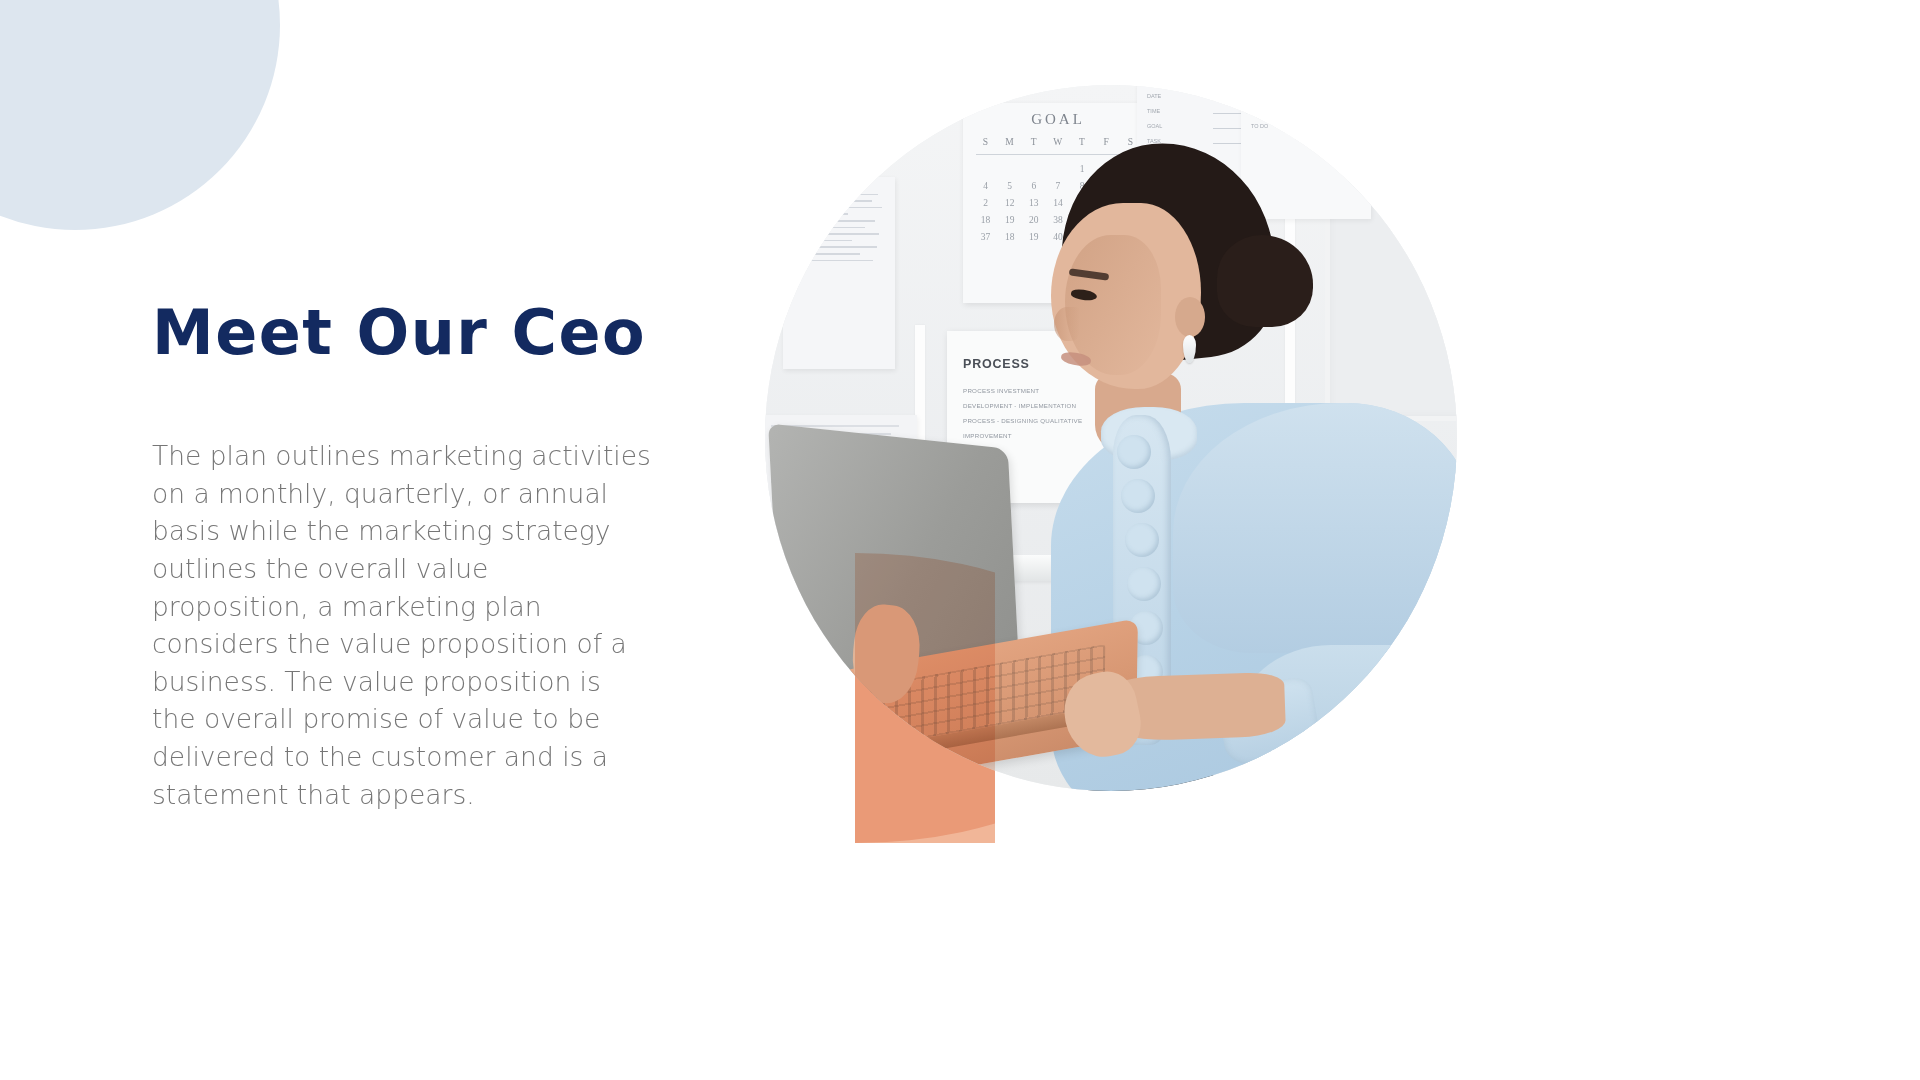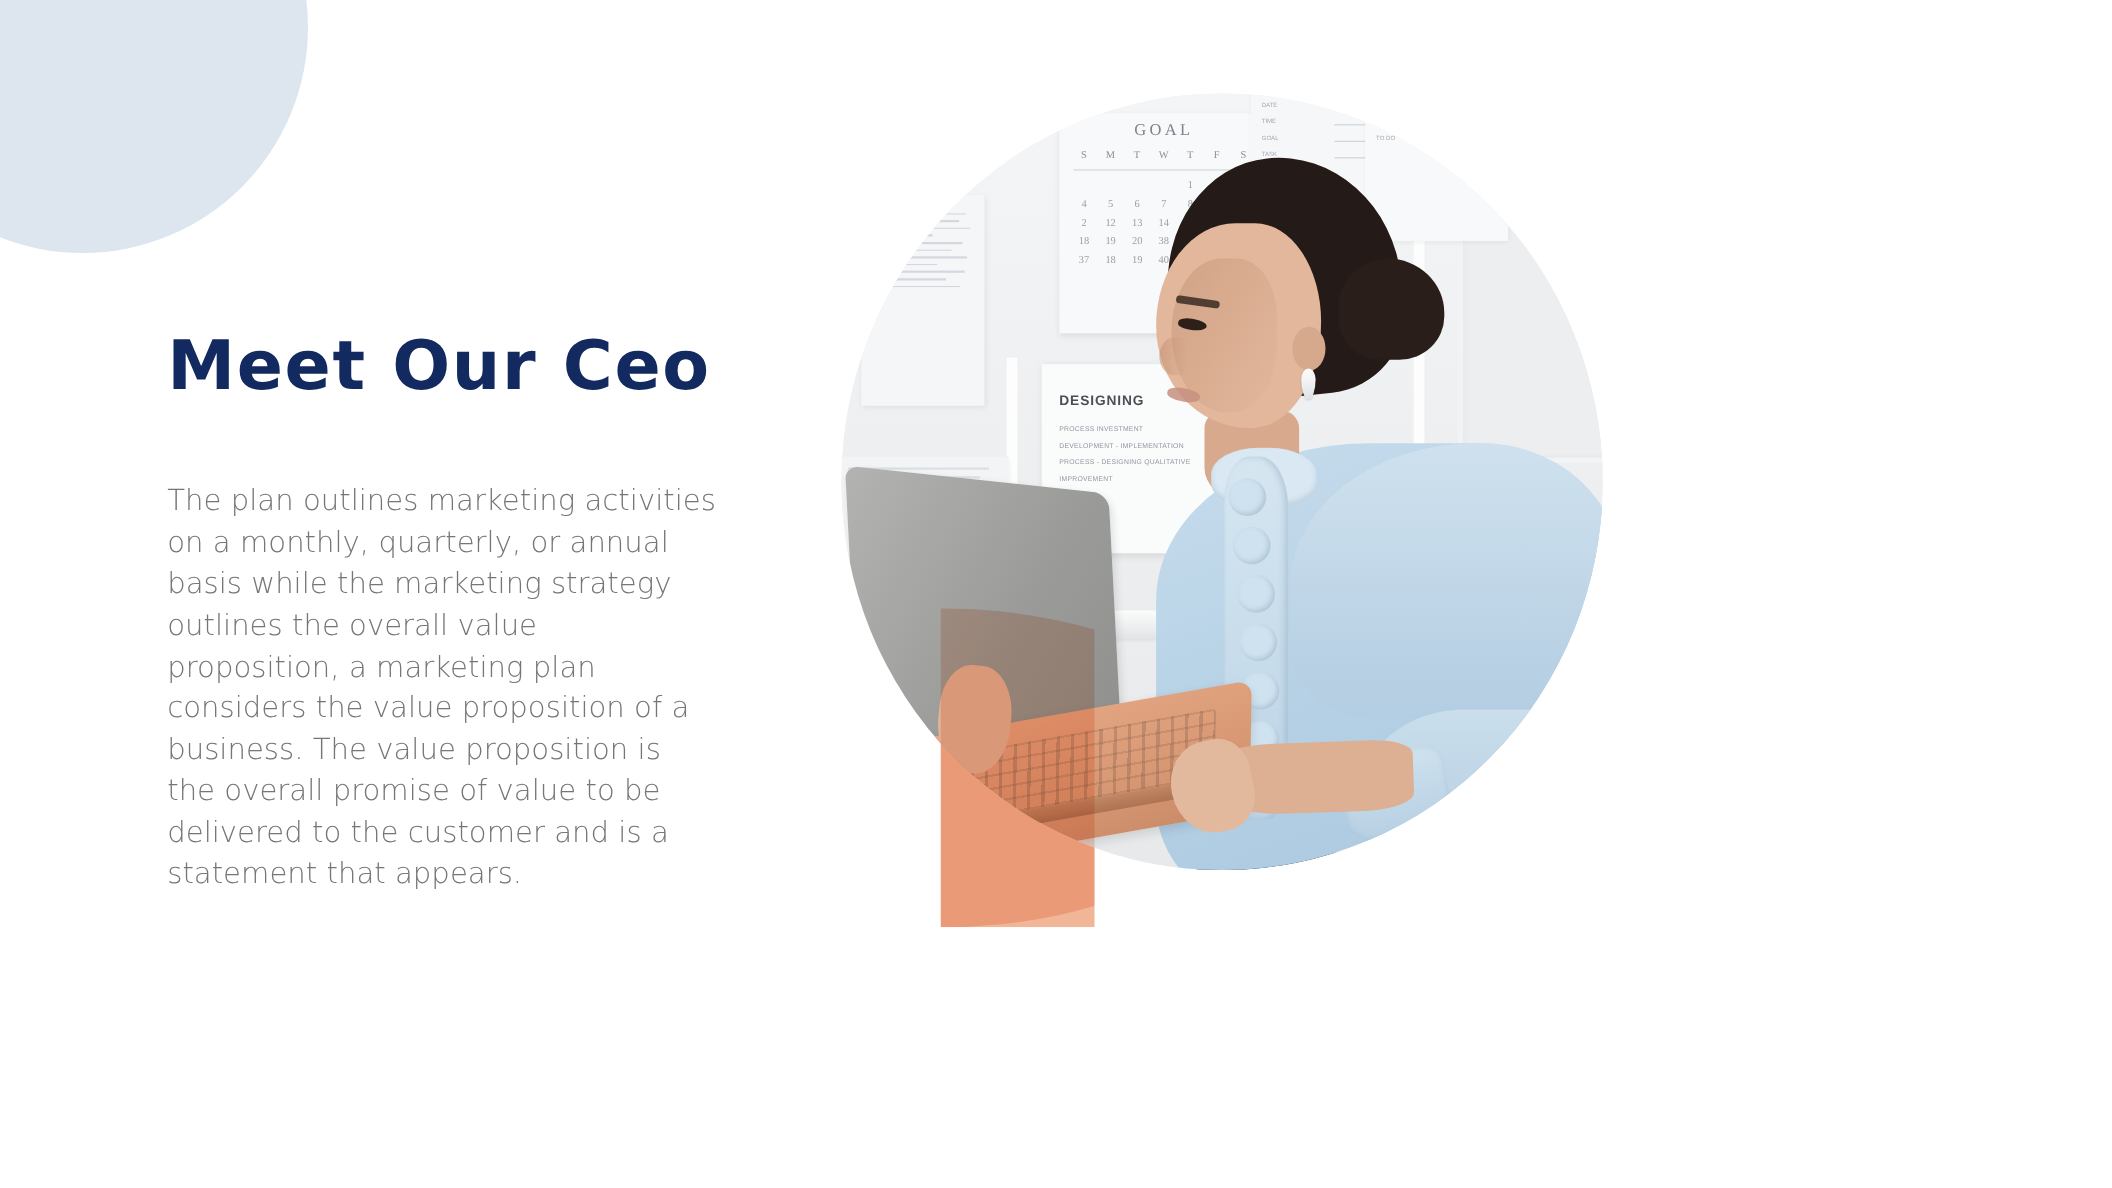--- a/index.html
+++ b/index.html
@@ -520,21 +520,21 @@
           <span class="cal-cell">18</span>
           <span class="cal-cell">19</span>
           <span class="cal-cell">40</span>
           <span class="cal-cell">29</span>
           <span class="cal-cell">30</span>
           <span class="cal-cell"></span>
         </div>
       </div>
 
       <div class="branding-poster">
-        <div class="branding-title">DESIGNING</div>
+        <div class="branding-title">PROCESS</div>
         <div class="branding-item">PROCESS INVESTMENT</div>
         <div class="branding-item">DEVELOPMENT - IMPLEMENTATION</div>
         <div class="branding-item">PROCESS - DESIGNING QUALITATIVE</div>
         <div class="branding-item">IMPROVEMENT</div>
       </div>
 
       <div class="note-tr">
         <div class="note-row">
           <span>DATE</span>
             <span></span>

